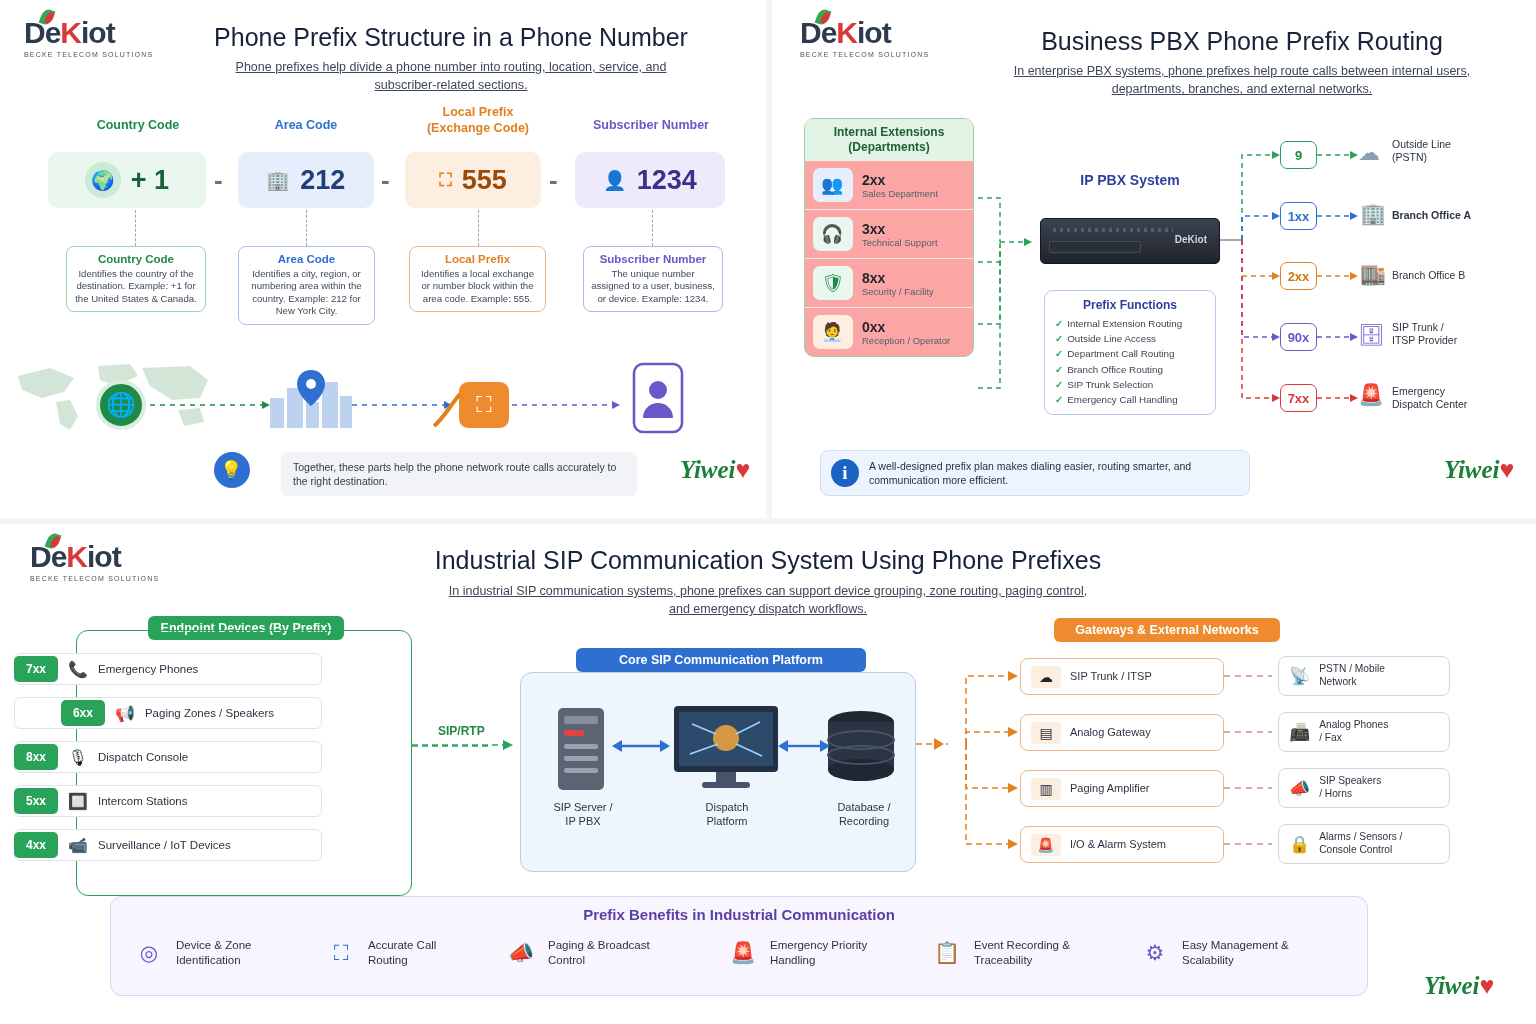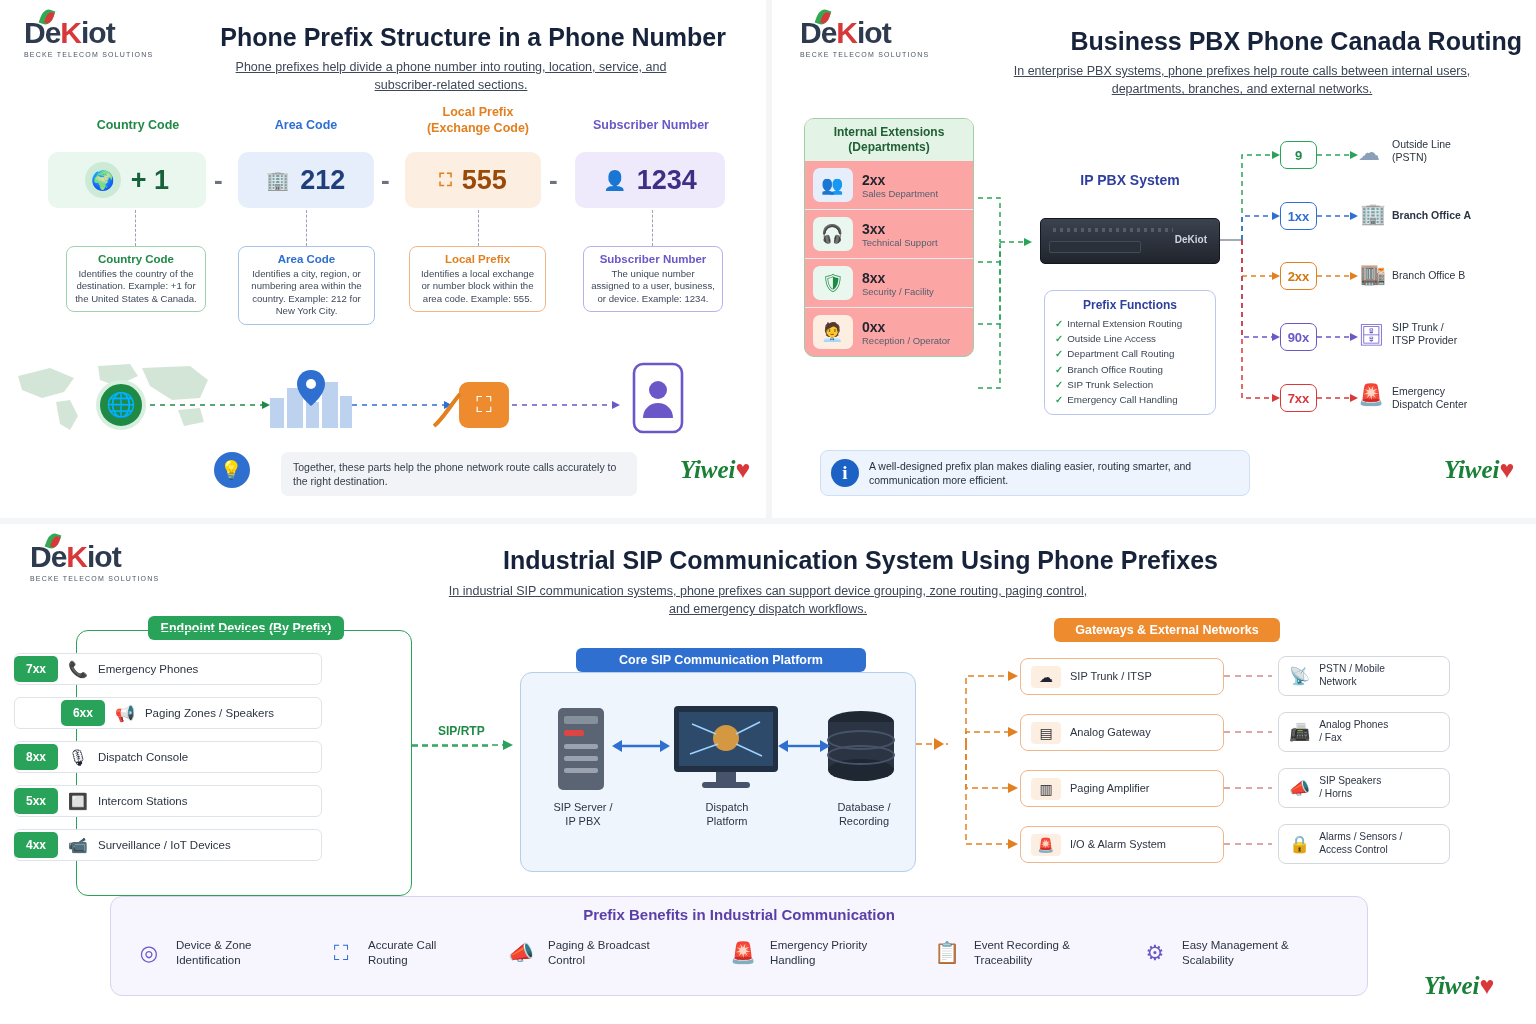--- a/index.html
+++ b/index.html
@@ -26,21 +26,21 @@
   .logo .leaf { position:absolute; left:17px; top:-9px; width:12px; height:16px; background:#34a853;
      border-radius:60% 0 60% 0; transform:rotate(20deg); }
   .logo .leaf:after{ content:""; position:absolute; left:5px; top:2px; width:7px; height:12px;
      background:#d9383a; border-radius:60% 0 60% 0; }
 
   .yiwei { position:absolute; font-family:"Liberation Serif", serif; font-style:italic;
       font-size:25px; color:#1a7f37; font-weight:bold; }
   .yiwei .dot { color:#d9383a; }
 
   
-  .title { position:absolute; font-size:25px; font-weight:bold; color:#17233a; text-align:right; }
+  .title { position:absolute; font-size:25px; font-weight:normal; color:#17233a; text-align:center; }
   .subtitle { position:absolute; font-size:12.5px; color:#3d4757; text-align:center; line-height:1.45;text-decoration:underline; }
 
   
   .seg-label { position:absolute; font-size:12.5px; font-weight:bold; text-align:center; }
   .seg-box { position:absolute; height:56px; border-radius:10px; display:flex; align-items:center;
       justify-content:center; gap:10px; font-size:27px; font-weight:bold; }
   .dash { position:absolute; font-size:26px; color:#6b7280; font-weight:bold; }
   .desc-box { position:absolute; border:1px solid; border-radius:8px; background:#fff; padding:6px 7px; }
   .desc-box .h { font-size:11.5px; font-weight:bold; text-align:center; margin-bottom:3px; }
   .desc-box .t { font-size:9.6px; color:#3f4a5a; text-align:center; line-height:1.3; }
@@ -247,21 +247,21 @@
   <div class="panel" id="panel-top-right">
 
     <div class="logo" style="left:28px; top:18px;">
       <div class="leaf"></div>
       <div class="brand">
         <span>De</span><span class="k">K</span><span>iot</span>
       </div>
       <div class="sub">BECKE TELECOM SOLUTIONS</div>
     </div>
 
-    <div class="title" style="left:190px; top:27px; width:560px;">Business PBX Phone Canada Routing</div>
+    <div class="title" style="left:190px; top:27px; width:560px;">Business PBX Phone Prefix Routing</div>
     <div class="subtitle" style="left:220px; top:62px; width:500px;">In enterprise PBX systems, phone prefixes help route calls between internal users, departments, branches, and external networks.</div>
 
     <div class="grp" style="left:32px; top:118px; width:170px;">
       <div class="grp-head">
         <div>Internal Extensions</div>
         <div>(Departments)</div>
       </div>
       <div class="ext-row">
         <div class="ext-ico" style="background:#e7eefb; color:#2f6fd0;">👥</div>
         <div>
@@ -540,21 +540,21 @@
       <div style="font-size:17px;">📣</div>
       <div class="nm">
         <div>SIP Speakers</div>
           <div>/ Horns</div>
       </div>
     </div>
     <div class="ext-net" style="left:1278px; top:300px; width:172px;">
       <div style="font-size:17px;">🔒</div>
       <div class="nm">
         <div>Alarms / Sensors /</div>
-          <div>Access Control</div>
+          <div>Console Control</div>
       </div>
     </div>
 
     <div class="benefits" style="left:110px; top:372px; width:1258px; height:100px;">
       <div class="h">Prefix Benefits in Industrial Communication</div>
     </div>
     <div class="ben" style="left:132px; top:412px;">
       <div class="ico" style="color:#6b57c8;">◎</div>
       <div class="nm">
           <div>Device &amp; Zone</div>

